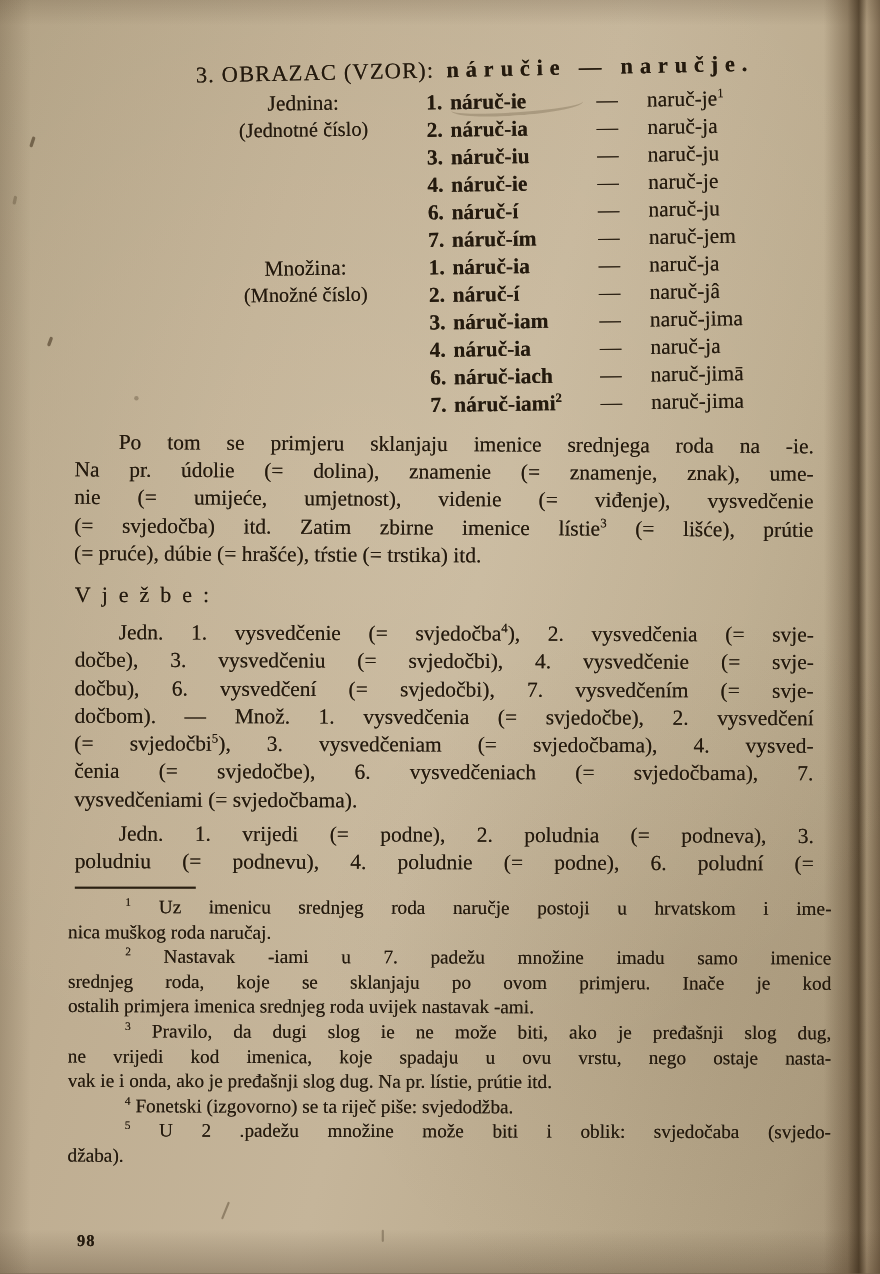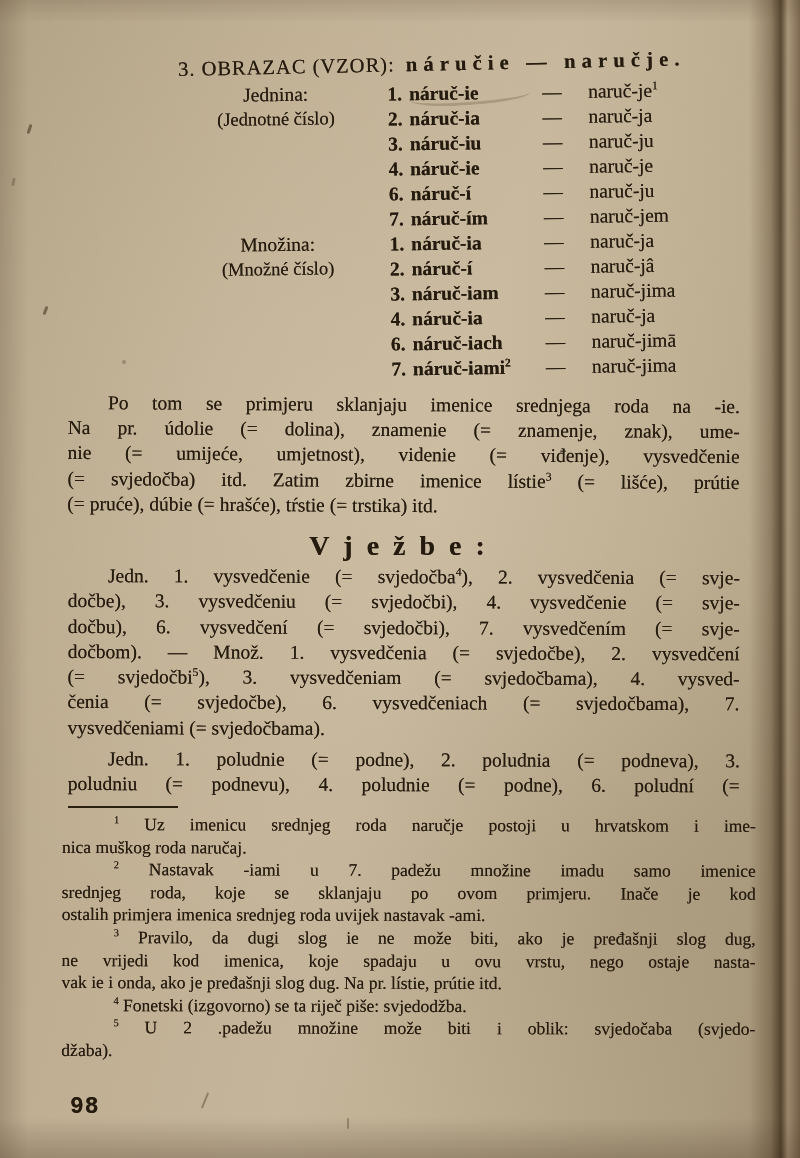--- a/index.html
+++ b/index.html
@@ -39,31 +39,31 @@
   .row .w1{width:133px;font-weight:bold;}
   .row .dash{width:46px;}
   .row .w2{flex:1;}
 
   
   .block{position:absolute;left:68px;width:672px;}
   .line{overflow:hidden;}
   .just{text-align:justify;text-align-last:justify;}
   .ind{text-indent:40px;}
   .intro{top:390px;font-size:19.5px;line-height:25.2px;transform:rotate(0.35deg);transform-origin:left top;}
-  .vheading{top:530px;text-align:center;font-weight:bold;font-size:28px;letter-spacing:0.5em;}
+  .vheading{top:530px;font-weight:normal;font-size:20px;letter-spacing:0.5em;}
   .ex1{top:563px;font-size:19.5px;line-height:25.3px;transform:rotate(0.2deg);transform-origin:left top;}
   .ex2{top:746px;font-size:19.5px;line-height:25.3px;transform:rotate(0.2deg);transform-origin:left top;}
 
   
   .fnrule{position:absolute;left:68px;top:806px;width:110px;border-top:2px solid #2a2012;}
   .fns{position:absolute;left:62px;top:813px;width:694px;font-size:17.5px;line-height:22.6px;
        transform:rotate(0.15deg);transform-origin:left top;}
   .fns .ind{text-indent:52px;}
 
-  .pagenum{position:absolute;left:70px;top:1094px;font-size:23px;font-weight:bold;letter-spacing:1px;font-family:Liberation Mono, monospace;}
+  .pagenum{position:absolute;left:70px;top:1121px;font-size:15px;font-weight:bold;letter-spacing:1px;}
 
   
   .mark{position:absolute;background:rgba(62,46,26,0.55);border-radius:2px;}
   .m1{left:28px;top:124px;width:3px;height:10px;transform:rotate(18deg);}
   .m2{left:12px;top:178px;width:3px;height:8px;transform:rotate(12deg);opacity:.5;}
   .m3{left:44px;top:306px;width:3px;height:9px;transform:rotate(20deg);}
   .m4{left:122px;top:360px;width:4px;height:4px;border-radius:50%;opacity:.55;}
   .m5{left:204px;top:1092px;width:2px;height:17px;transform:rotate(22deg);opacity:.7;}
   .m6{left:347px;top:1118px;width:2px;height:11px;opacity:.6;}
   .scribble{position:absolute;left:410px;top:88px;width:120px;height:14px;border-bottom:3px solid rgba(95,78,55,0.28);border-radius:50%;transform:rotate(-4deg);}
@@ -189,21 +189,21 @@
   <div class="block ex1 ink">
       <div class="line ind just">Jedn. 1. <b>vysvedčenie</b> (= svjedočba<sup>4</sup>), 2. vysvedčenia (= svje-</div>
       <div class="line just">dočbe), 3. vysvedčeniu (= svjedočbi), 4. vysvedčenie (= svje-</div>
       <div class="line just">dočbu), 6. vysvedčení (= svjedočbi), 7. vysvedčením (= svje-</div>
       <div class="line just">dočbom). — Množ. 1. vysvedčenia (= svjedočbe), 2. vysvedčení</div>
       <div class="line just">(= svjedočbi<sup>5</sup>), 3. vysvedčeniam (= svjedočbama), 4. vysved-</div>
       <div class="line just">čenia (= svjedočbe), 6. vysvedčeniach (= svjedočbama), 7.</div>
       <div class="line">vysvedčeniami (= svjedočbama).</div>
     </div>
   <div class="block ex2 ink">
-      <div class="line ind just">Jedn. 1. <b>poludnie</b> (= podne), 2. poludnia (= podneva), 3.</div>
+      <div class="line ind just">Jedn. 1. <b>vrijedi</b> (= podne), 2. poludnia (= podneva), 3.</div>
       <div class="line just">poludniu (= podnevu), 4. poludnie (= podne), 6. poludní (=</div>
     </div>
 
   <div class="fnrule"></div>
   <div class="fns ink">
       <div class="line ind just"><sup>1</sup> Uz imenicu srednjeg roda naručje postoji u hrvatskom i ime-</div>
       <div class="line">nica muškog roda naručaj.</div>
       <div class="line ind just"><sup>2</sup> Nastavak <b>-iami</b> u 7. padežu množine imadu samo imenice</div>
       <div class="line just">srednjeg roda, koje se sklanjaju po ovom primjeru. Inače je kod</div>
       <div class="line">ostalih primjera imenica srednjeg roda uvijek nastavak -ami.</div>

